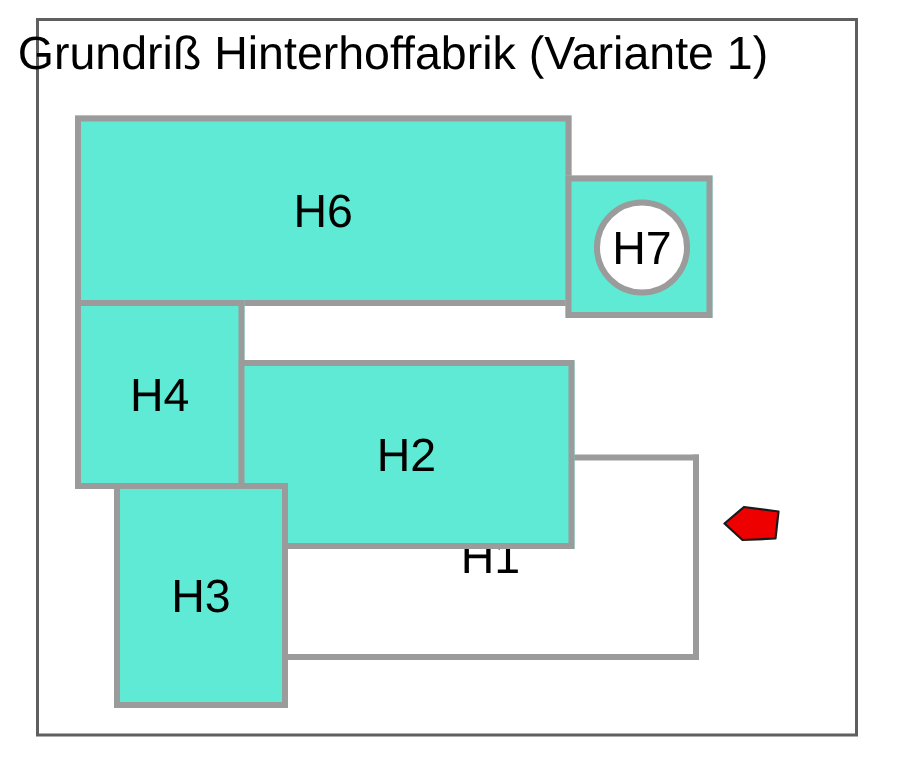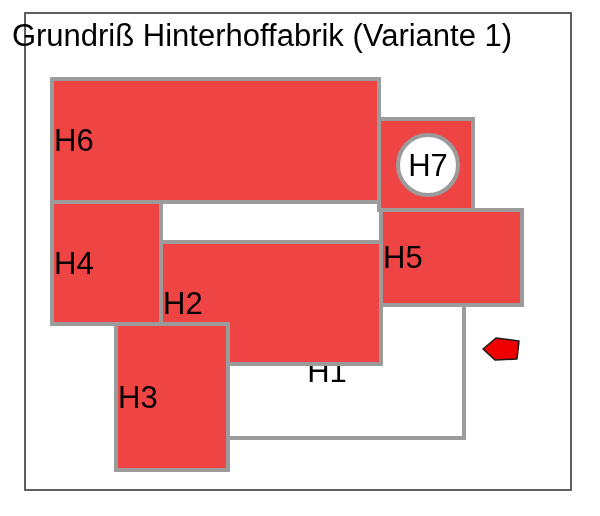--- a/index.html
+++ b/index.html
@@ -19,40 +19,40 @@
   .title{
     position:absolute;left:24px;top:15px;width:476px;height:42px;
     display:flex;align-items:center;justify-content:center;
     font-size:31px;color:var(--text,#000000);
     white-space:nowrap;
     text-align:right;
   }
   .room{
     position:absolute;box-sizing:border-box;
     border:4px solid var(--wall,#9b9b9b);
-    background:#ef4444;
-    display:flex;align-items:center;justify-content:flex-start;
+    background:#5eead4;
+    display:flex;align-items:center;justify-content:center;
   }
   .room-label{
     font-size:31px;color:var(--text,#000000);line-height:1;
   }
   .wall{
     position:absolute;background:var(--wall,#9b9b9b);
   }
   .h6{left:50px;top:77px;width:331px;height:127px;}
   .h7box{left:377px;top:117px;width:98px;height:95px;}
   .h7circle{
     position:absolute;left:396px;top:133px;width:64px;height:64px;
     box-sizing:border-box;border:4px solid var(--wall,#9b9b9b);border-radius:50%;
     display:flex;align-items:center;justify-content:center;background:#ffffff;text-align:center;
   }
   .h4{left:50px;top:200px;width:113px;height:126px;}
   .h2{left:159px;top:200px;width:224px;height:126px;margin-top:40px;}
   .h5{left:379px;top:208px;width:145px;height:99px;}
-  .h3{left:76px;top:322px;width:116px;height:150px;margin-left:38px;}
+  .h3{left:76px;top:322px;width:116px;height:150px;}
   .h1-wall-top{left:379px;top:303px;width:87px;height:4px;}
   .h1-wall-right{left:462px;top:303px;width:4px;height:137px;}
   .h1-wall-bottom{left:188px;top:436px;width:278px;height:4px;}
   .h1-label{
     position:absolute;left:277px;top:351px;width:100px;height:40px;
     display:flex;align-items:center;justify-content:center;
   }
   .arrow-svg{position:absolute;left:478px;top:333px;}
 </style>
 </head>
@@ -81,23 +81,20 @@
   </div>
 
   <div class="room h4">
     <span class="room-label">H4</span>
   </div>
 
   <div class="room h2">
     <span class="room-label">H2</span>
   </div>
 
-  <div class="room h5">
-    <span class="room-label">H5</span>
-  </div>
 
   <div class="room h3">
     <span class="room-label">H3</span>
   </div>
 
   <svg class="arrow-svg" width="46" height="32" viewBox="0 0 46 32">
     <polygon points="5,16 18,5 41,8 39,26 17,27" stroke="#1a1a1a" stroke-width="1.5" stroke-linejoin="round" fill="#ee0000"></polygon>
   </svg>
 
 </div>

